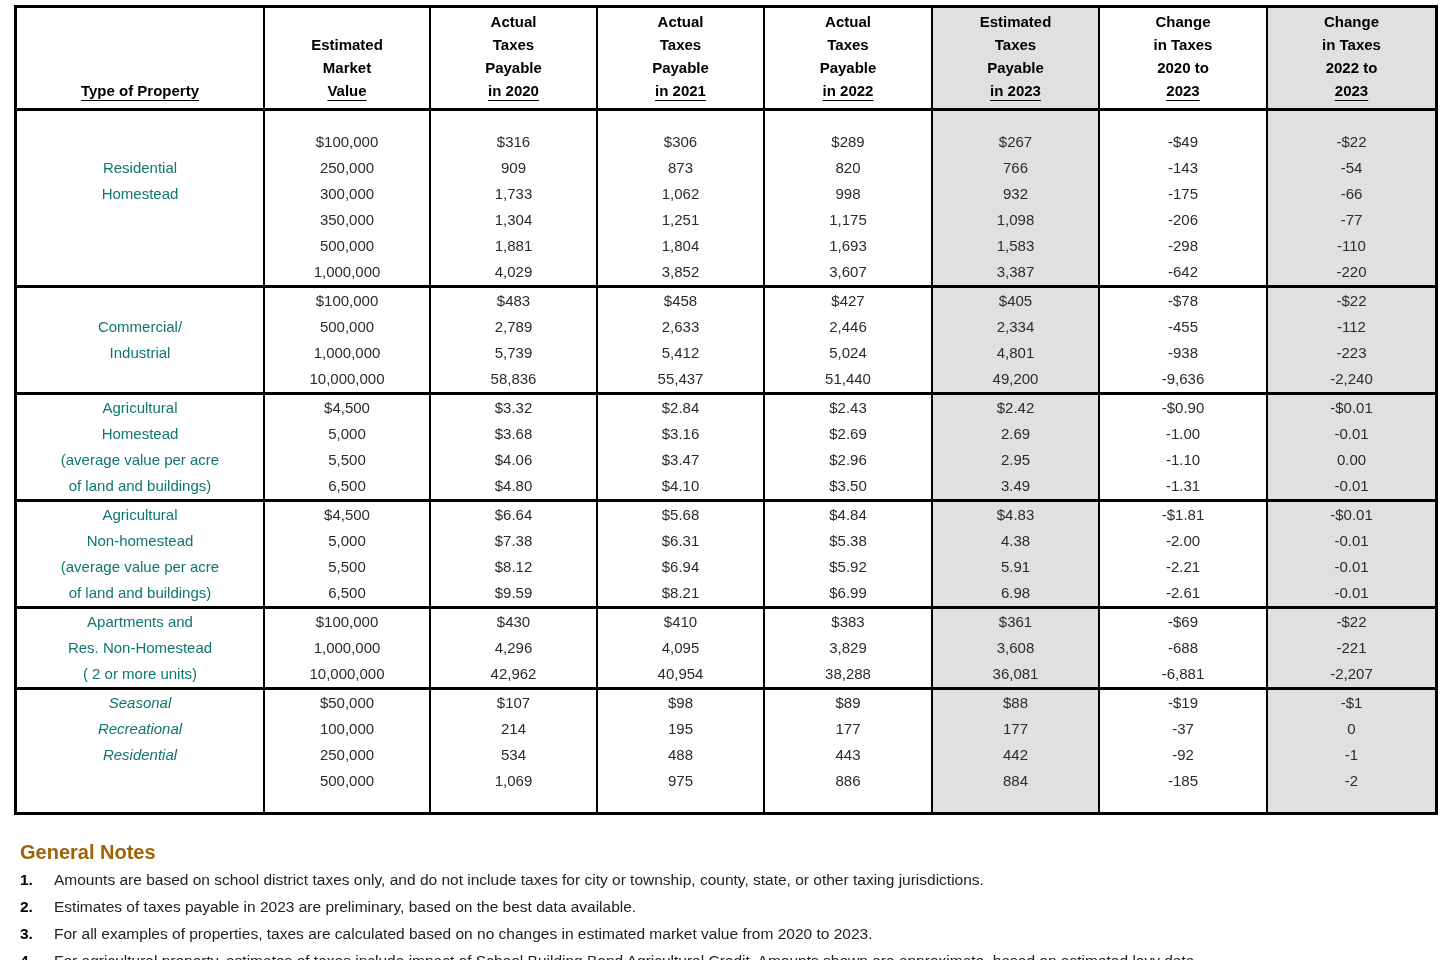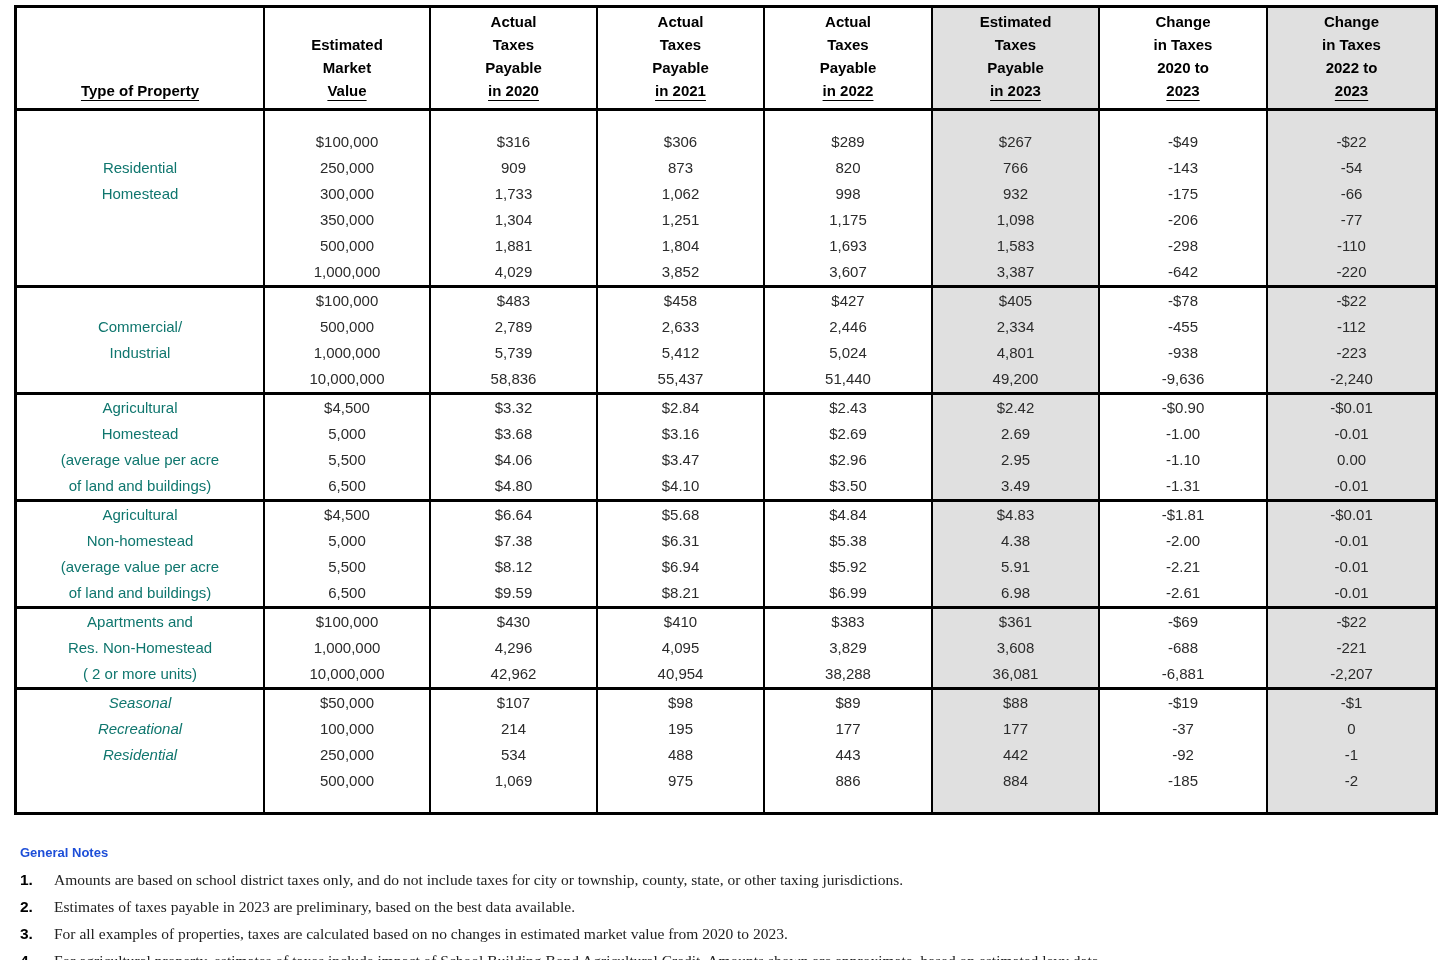--- a/index.html
+++ b/index.html
@@ -29,24 +29,24 @@
   .vcell{display:flex;flex-direction:column;}
   .vline{height:26px;line-height:26px;font-size:15px;color:#2b2b2b;text-align:center;white-space:pre;}
 
   .sec-first .vcell{padding-top:18px;}
   .sec-first .labelcell{justify-content:flex-start;padding-top:44px;}
   .sec-last{min-height:122px;}
   .sec-last .labelcell{justify-content:flex-start;font-style:italic;}
 
   
   .notes{position:absolute;left:20px;top:839px;width:1400px;}
-  .notes-title{font-weight:bold;font-size:13px;line-height:27px;color:#1d4ed8;}
+  .notes-title{font-weight:bold;font-size:20px;line-height:27px;color:#a16207;}
   .note-item{display:flex;font-size:15.5px;line-height:27px;color:#222;}
   .note-num{font-weight:bold;width:34px;flex:0 0 34px;color:#000;}
-  .note-text{flex:1;font-family:Liberation Serif, serif;}
+  .note-text{flex:1;}
 </style>
 </head>
 <body>
 
 <div class="page">
   <div class="tax-table" id="tax-table">
       <div class="trow header-row">
         <div class="hcell cell">
           <div class="hline uline">Type of Property</div>
         </div>

